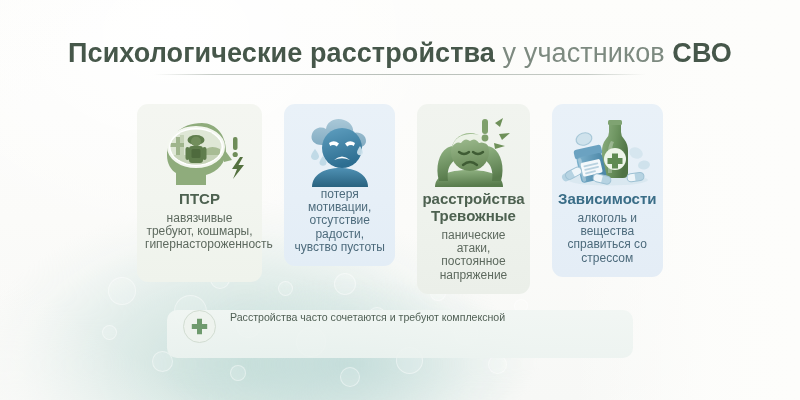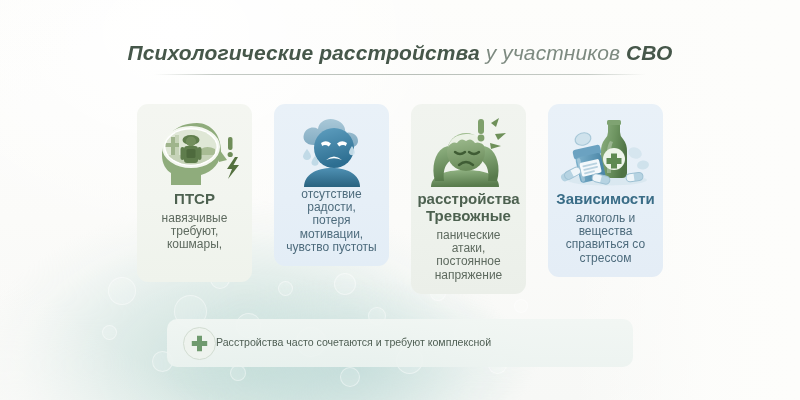--- a/index.html
+++ b/index.html
@@ -81,25 +81,24 @@
 
   
   .header {
     position: absolute;
     left: 0;
     top: 40px;
     width: 800px;
     text-align: center;
   }
   .title {
-    font-size: 21px;
+    font-size: 27px;
     letter-spacing: 0.1px;
     line-height: 26px;
     white-space: nowrap;
-    font-style: italic;
   }
   .title .t-strong {
     font-weight: bold;
     color: #46574a;
   }
   .title .t-light {
     font-weight: normal;
     color: #7d8a80;
   }
   .title-rule {
@@ -167,29 +166,29 @@
     line-height: 13.2px;
     padding: 0 3px;
   }
   .card-desc.green { color: #5e6a5f; }
   .card-desc.blue  { color: #4d6b7c; }
 
   
   .banner {
     position: absolute;
     left: 167px;
-    top: 319px;
+    top: 310px;
     width: 466px;
     height: 48px;
     border-radius: 10px;
     background: linear-gradient(180deg, rgba(241,246,243,0.94) 0%, rgba(236,243,240,0.9) 100%);
     display: flex;
-    align-items: center;
     padding: 0 16px;
     box-sizing: border-box;
+    gap: 14px;
   }
   .banner-badge {
     width: 31px;
     height: 31px;
     border-radius: 50%;
     background: #eef3ee;
     border: 1px solid #d2ddd2;
     display: flex;
     align-items: center;
     justify-content: center;
@@ -275,20 +274,21 @@
           <rect x="79" y="22" width="4.5" height="13" rx="2" fill="#6f8d59"></rect>
           <circle cx="81.2" cy="39.5" r="2.6" fill="#6f8d59"></circle>
 
           <path d="M86 42 L78 54 L83 54 L79 64 L90 50 L84.5 50 L89 42 Z" fill="#54713f"></path>
         </svg>
       </div>
       <div class="card-title green">ПТСР</div>
       <div class="card-desc green">
         <div>навязчивые</div>
         <div>требуют, кошмары,</div>
+        <div>гипернастороженность</div>
       </div>
     </div>
 
     <div class="card c-blue">
       <div class="card-icon">
         <svg width="88" height="72" viewBox="0 0 88 72">
           <defs>
             <linearGradient id="cloudG" x1="0" y1="0" x2="0" y2="1">
               <stop offset="0%" stop-color="#a9c8d8"></stop>
               <stop offset="100%" stop-color="#7fa9c0"></stop>
@@ -315,22 +315,22 @@
 
           <path d="M33 28 q5 -3.5 10 0.5 l-2.2 3 q-3.5 -2.6 -6.6 -0.6 Z" fill="#ffffff"></path>
           <path d="M59 28 q-5 -3.5 -10 0.5 l2.2 3 q3.5 -2.6 6.6 -0.6 Z" fill="#ffffff"></path>
 
           <path d="M38 45 q8 -7 16 0 q-8 -3.5 -16 0 Z" fill="#ffffff"></path>
 
           <path d="M64 31 C64 31 61 35.5 61 37.4 C61 39 62.3 40.2 64 40.2 C65.7 40.2 67 39 67 37.4 C67 35.5 64 31 64 31 Z" fill="#cfe3ed" opacity="0.9"></path>
         </svg>
       </div>
       <div class="card-desc blue">
+        <div>потеря мотивации,</div>
         <div>отсутствие радости,</div>
-        <div>потеря мотивации,</div>
         <div>чувство пустоты</div>
       </div>
     </div>
 
     <div class="card c-green2">
       <div class="card-icon">
         <svg width="96" height="72" viewBox="0 0 96 72">
           <defs>
             <linearGradient id="anxG" x1="0" y1="0" x2="0.2" y2="1">
               <stop offset="0%" stop-color="#93b585"></stop>

